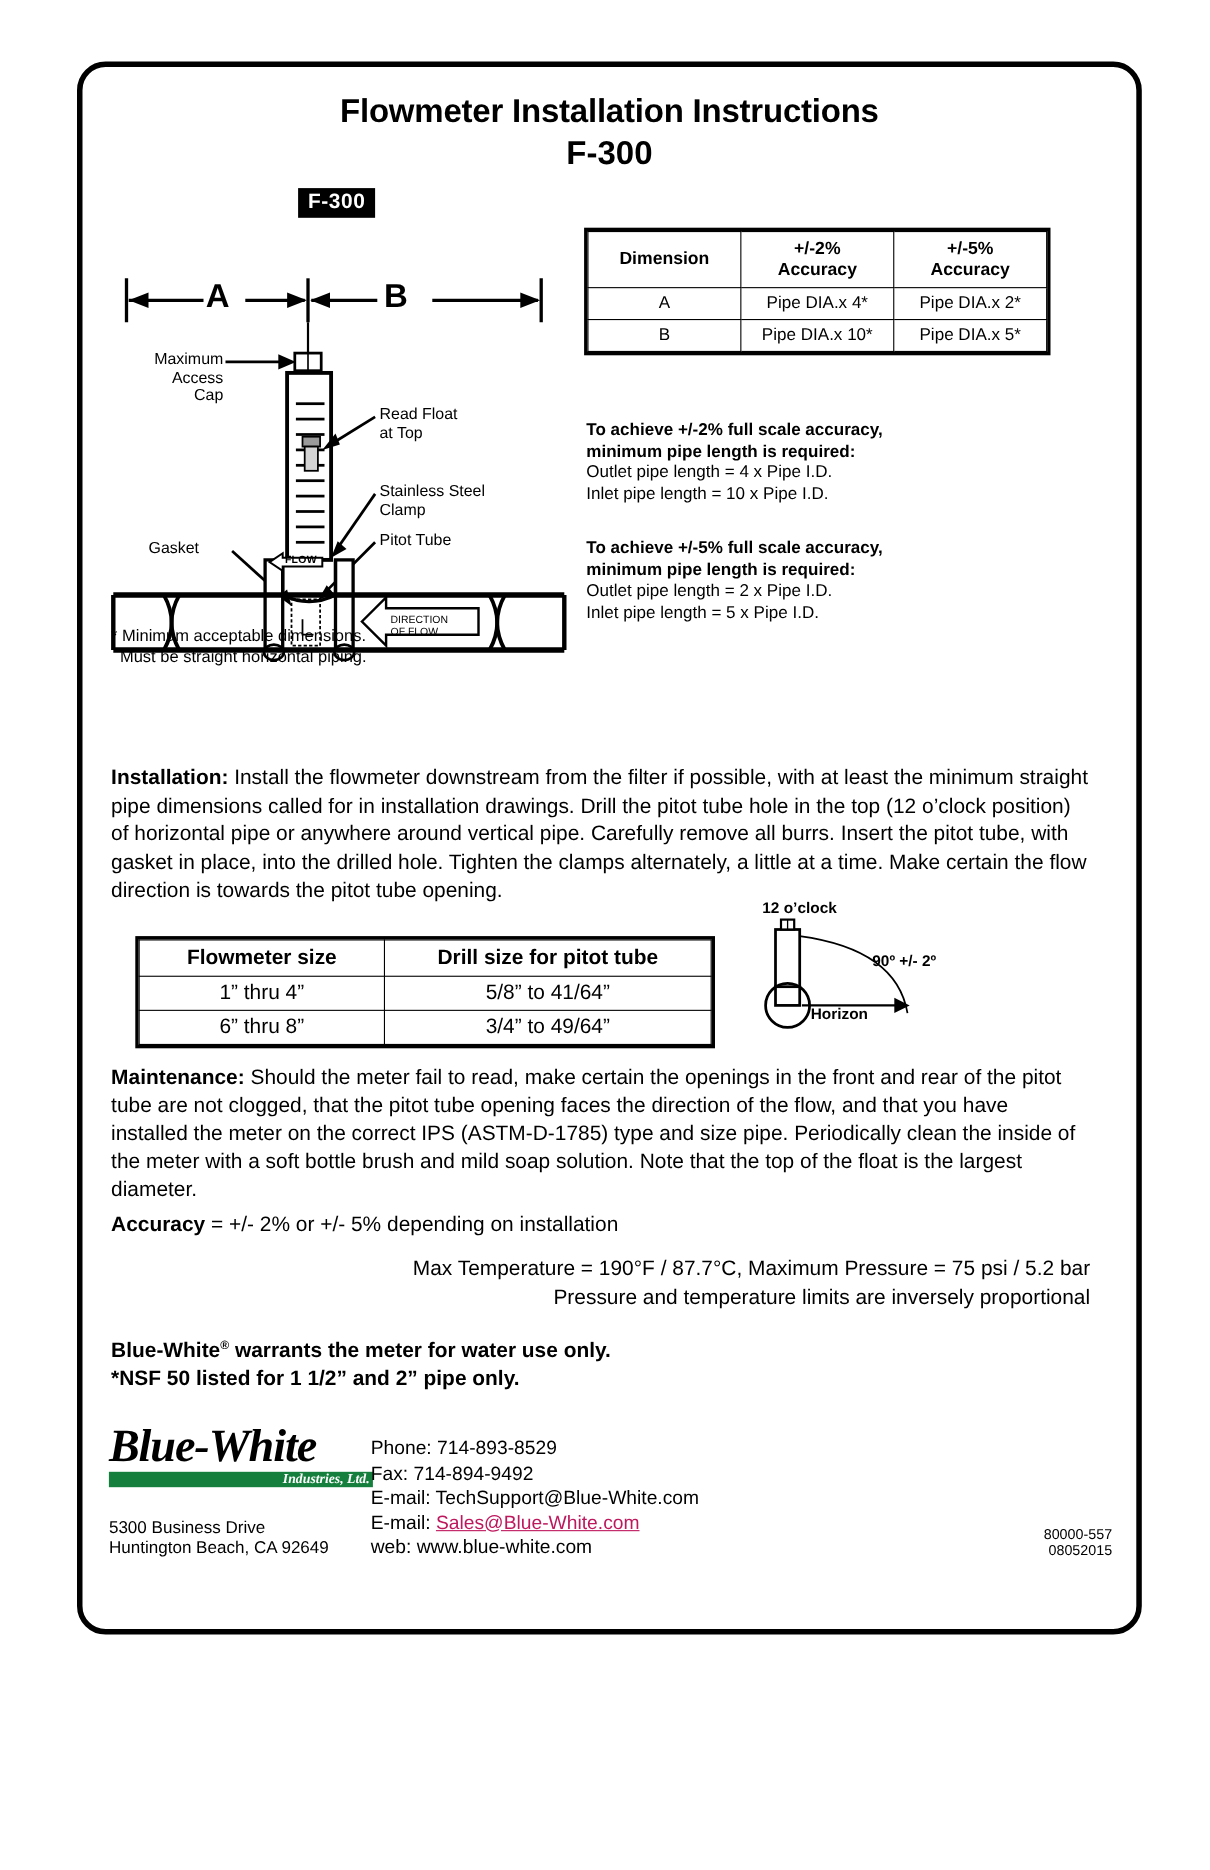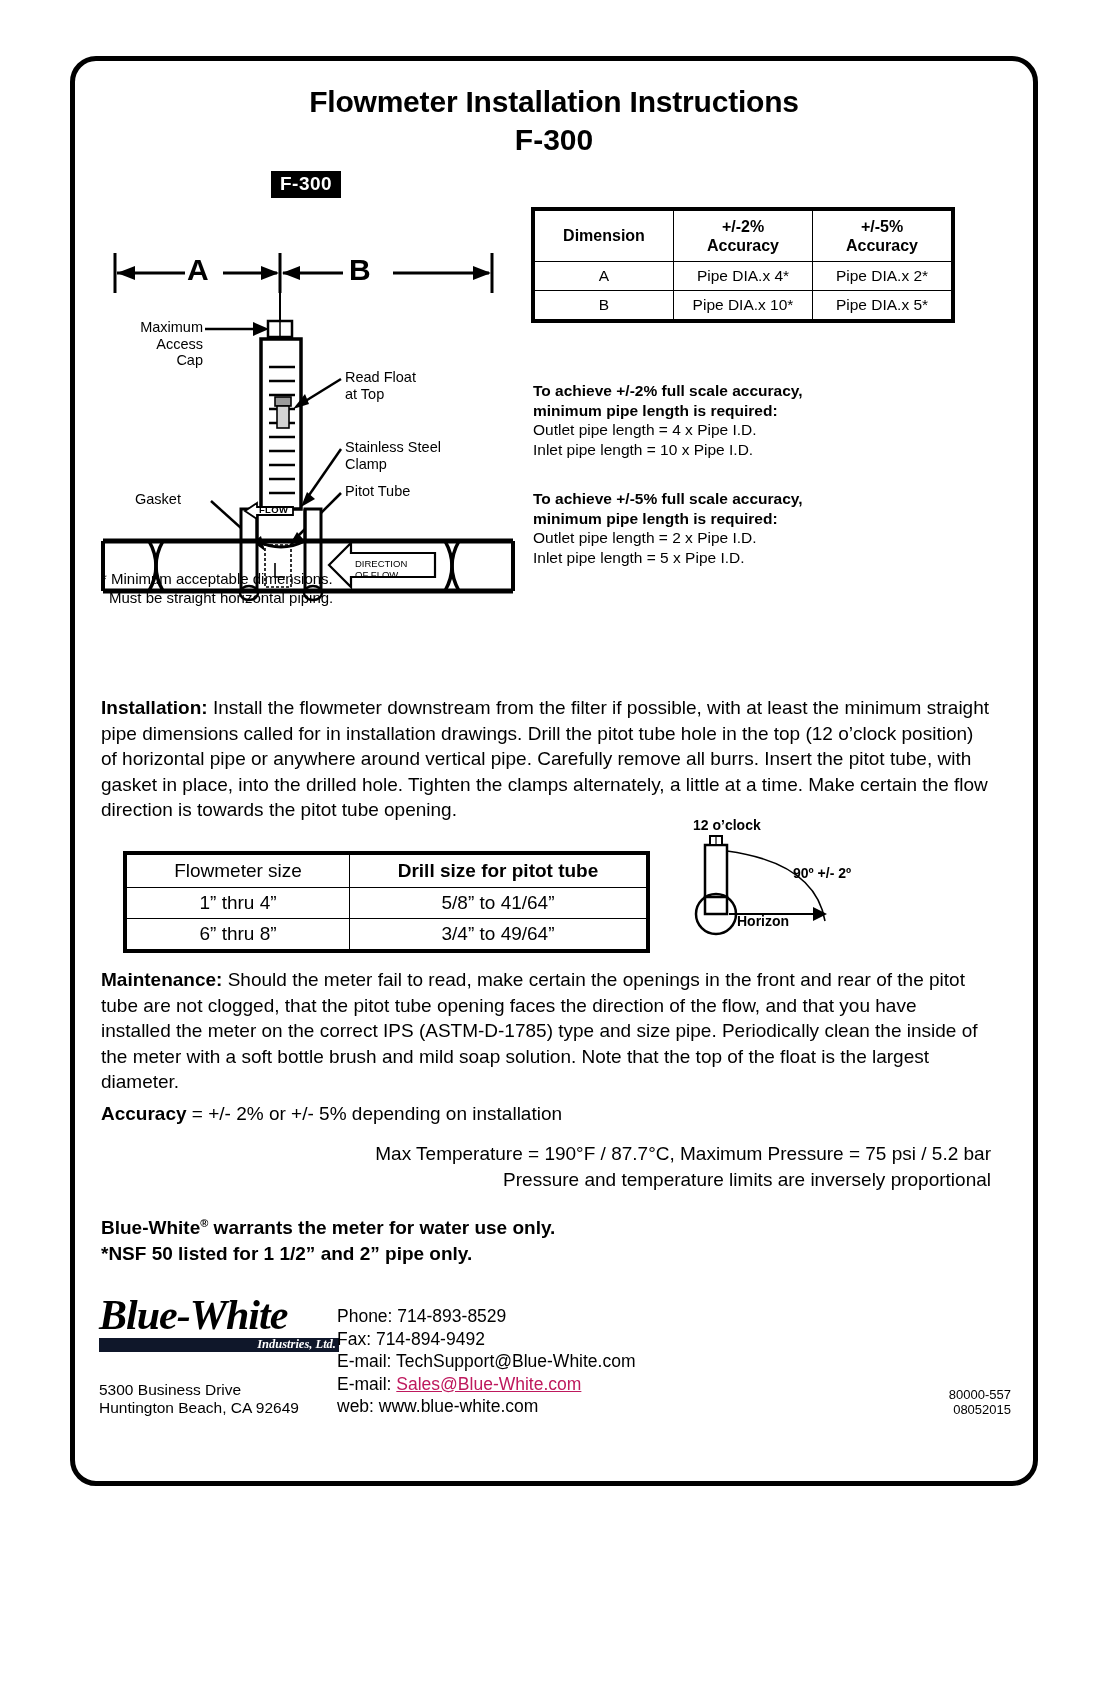--- a/index.html
+++ b/index.html
@@ -39,21 +39,21 @@
   .para b{font-weight:bold;}
 
   
   .clock{position:absolute;left:600px;top:756px;width:200px;height:130px;}
   .clocktxt{position:absolute;font-size:14px;font-weight:bold;}
 
   
   .logo{position:absolute;left:24px;top:1232px;width:240px;}
   .logotxt{font-family:"Liberation Serif",serif;font-style:italic;font-weight:bold;
            font-size:42px;letter-spacing:-1px;line-height:44px;}
-  .logobar{height:14px;background:#0f172a;margin-top:1px;position:relative;}
+  .logobar{height:14px;background:#15803d;margin-top:1px;position:relative;}
   .logosub{position:absolute;right:3px;top:-1px;color:#fff;font-size:12.5px;
            font-style:italic;font-weight:bold;font-family:"Liberation Serif",serif;}
   .addr{position:absolute;left:24px;top:1320px;font-size:15.5px;line-height:18px;}
   .contact{position:absolute;left:262px;top:1244px;font-size:17.5px;line-height:22.5px;}
   .contact a{color:#be185d;text-decoration:underline;}
   .doccode{position:absolute;right:22px;top:1326px;font-size:13px;line-height:15px;text-align:right;}
 </style>
 </head>
 <body>
 
@@ -232,21 +232,21 @@
 
 
     <div class="para" style="left:26px;top:634px;width:890px;">
       <b>Installation:</b><span>  Install the flowmeter downstream from the filter if possible, with at least the minimum straight pipe dimensions called for in installation drawings. Drill the pitot tube hole in the top (12 o’clock position) of horizontal pipe or anywhere around vertical pipe. Carefully remove all burrs. Insert the pitot tube, with gasket in place, into the drilled hole. Tighten the clamps alternately, a little at a time. Make certain the flow direction is towards the pitot tube opening.</span>
     </div>
 
     <div style="position:absolute;left:48px;top:790px;border:3px solid #000;">
       <table style="border-collapse:collapse;">
         <tbody>
             <tr>
-          <th style="border:1.5px solid #000;width:206px;padding:5px 8px;font-size:19px;font-weight:normal;">Flowmeter size</th>
+          <th style="border:1.5px solid #000;width:206px;padding:5px 8px;font-size:19px;font-weight:bold;">Flowmeter size</th>
           <th style="border:1.5px solid #000;width:280px;padding:5px 8px;font-size:19px;font-weight:bold;">Drill size for pitot tube</th>
         </tr>
         <tr>
           <td style="border:1.5px solid #000;text-align:center;font-size:19px;padding:4px 8px;font-weight:normal;">1” thru 4”</td>
           <td style="border:1.5px solid #000;text-align:center;font-size:19px;padding:4px 8px;font-weight:normal;">5/8” to 41/64”</td>
         </tr>
         <tr>
           <td style="border:1.5px solid #000;text-align:center;font-size:19px;padding:4px 8px;font-weight:normal;">6” thru 8”</td>
           <td style="border:1.5px solid #000;text-align:center;font-size:19px;padding:4px 8px;font-weight:normal;">3/4” to 49/64”</td>
         </tr>

